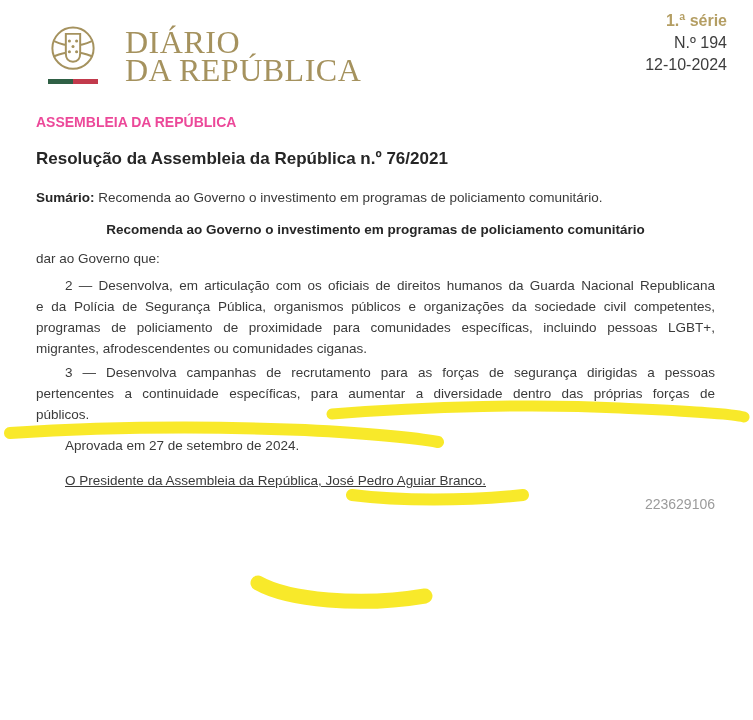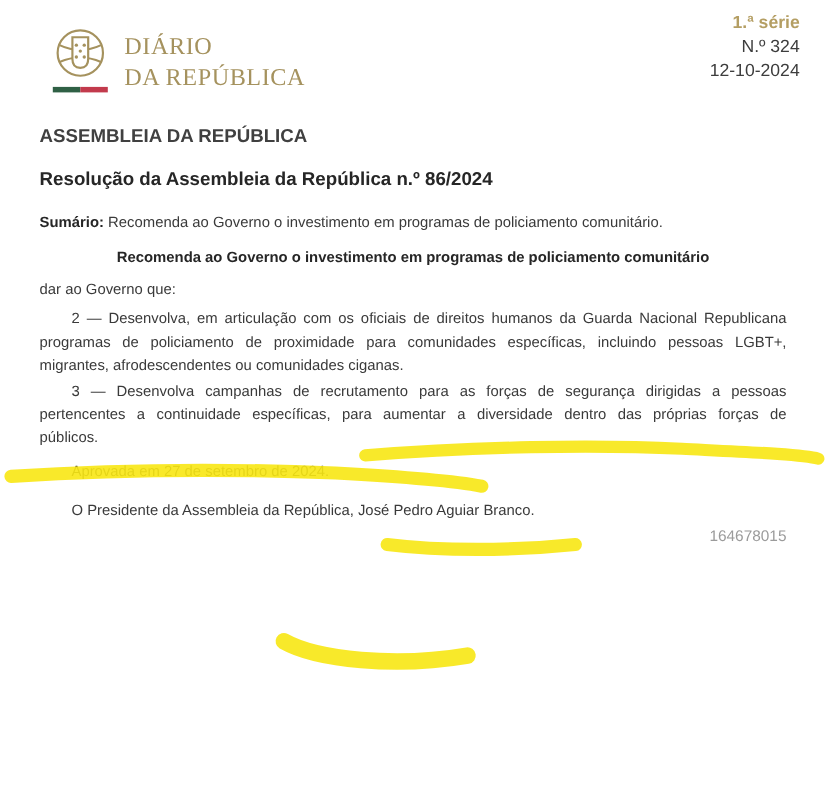--- a/index.html
+++ b/index.html
@@ -11,47 +11,47 @@
     font-family:"Liberation Sans", sans-serif;
   }
 
   
   .logo{position:absolute;left:45px;top:24px;display:flex;align-items:flex-start;}
   .emblem{width:56px;display:flex;flex-direction:column;align-items:center;}
   .flagbar{display:flex;width:50px;height:5px;margin-top:3px;}
   .flagbar .green{flex:1;background:#2f6045;}
   .flagbar .red{flex:1;background:#c23a4c;}
   .wordmark{
-    margin-left:12px;margin-top:4px;
+    margin-left:24px;margin-top:4px;
     font-family:"Liberation Serif", serif;
-    font-size:22px;line-height:28px;
+    font-size:32px;line-height:28px;
     color:#a5925e;letter-spacing:.5px;
   }
   .issue-info{
     position:absolute;right:26px;top:10px;
     text-align:right;font-size:16px;line-height:22px;color:#3d3d3d;
   }
   .issue-info .serie{color:#b49e63;font-weight:bold;}
 
   
   .main{position:absolute;left:36px;top:112px;width:679px;color:#3a3a3a;}
-  .org{margin-top:2px;font-size:17px;font-weight:bold;color:#404040;}
+  .org{margin-top:2px;font-size:14px;font-weight:bold;color:#ec4899;}
   .doc-title{margin-top:19px;font-size:17px;font-weight:bold;color:#262626;}
   .sumario{margin-top:21px;font-size:13.5px;color:#3a3a3a;}
   .sumario .lbl{font-weight:bold;color:#262626;}
   .subject{margin-top:17px;font-size:13.5px;font-weight:bold;color:#262626;text-align:center;}
 
   .para{font-size:13.5px;line-height:21px;}
   .p0{margin-top:11px;} .p1{margin-top:6px;} .p2{margin-top:6px;} .p3{margin-top:3px;}
   .jline{text-align:justify;text-align-last:justify;}
   .jlast{text-align-last:left;}
   .indent{text-indent:29px;}
 
   .aprovada{margin-top:10px;margin-left:29px;font-size:13.5px;line-height:21px;}
-  .presidente{margin-top:14px;margin-left:29px;font-size:13.5px;line-height:21px;}
+  .presidente{margin-top:14px;margin-left:29px;font-size:13.5px;line-height:21px;text-decoration:underline;}
   .docid{margin-top:5px;text-align:right;font-size:14px;color:#9b9b9b;}
 
   
   .hl-overlay{position:absolute;left:0;top:0;width:753px;height:720px;pointer-events:none;}
 </style>
 </head>
 <body>
 
 <div class="page">
 
@@ -78,54 +78,55 @@
       </div>
     </div>
     <div class="wordmark">
       <div>DIÁRIO</div>
       <div>DA REPÚBLICA</div>
     </div>
   </div>
 
   <div class="issue-info">
     <div class="serie">1.ª série</div>
-    <div>N.º 324</div>
+    <div>N.º 194</div>
     <div>12-10-2024</div>
   </div>
 
   <div class="main">
     <div class="org">ASSEMBLEIA DA REPÚBLICA</div>
-    <div class="doc-title">Resolução da Assembleia da República n.º 86/2024</div>
+    <div class="doc-title">Resolução da Assembleia da República n.º 76/2021</div>
 
     <div class="sumario"><span class="lbl">Sumário:</span><span> Recomenda ao Governo o investimento em programas de policiamento comunitário.</span></div>
 
     <div class="subject">Recomenda ao Governo o investimento em programas de policiamento comunitário</div>
 
     <div class="para p0">
       <div class="jline jlast">dar ao Governo que:</div>
     </div>
 
     <div class="para p1">
     </div>
 
     <div class="para p2">
       <div class="jline indent">2 — Desenvolva, em articulação com os oficiais de direitos humanos da Guarda Nacional Republicana</div>
+      <div class="jline">e da Polícia de Segurança Pública, organismos públicos e organizações da sociedade civil competentes,</div>
       <div class="jline">programas de policiamento de proximidade para comunidades específicas, incluindo pessoas LGBT+,</div>
       <div class="jline jlast">migrantes, afrodescendentes ou comunidades ciganas.</div>
     </div>
 
     <div class="para p3">
       <div class="jline indent">3 — Desenvolva campanhas de recrutamento para as forças de segurança dirigidas a pessoas</div>
       <div class="jline">pertencentes a continuidade específicas, para aumentar a diversidade dentro das próprias forças de</div>
       <div class="jline jlast">públicos.</div>
     </div>
 
     <div class="aprovada">Aprovada em 27 de setembro de 2024.</div>
     <div class="presidente">O Presidente da Assembleia da República, José Pedro Aguiar Branco.</div>
-    <div class="docid">164678015</div>
+    <div class="docid">223629106</div>
   </div>
 
   <svg class="hl-overlay" viewBox="0 0 753 720">
     <g fill="none" stroke-linecap="round" opacity="0.9">
       <path stroke-width="11" d="M 332 414 C 430 406 540 404 620 408 C 680 411 730 413 744 417" stroke="#f8e713"></path>
       <path stroke-width="12" d="M 10 433 C 120 426 230 427 305 430 C 360 433 412 437 438 442" stroke="#f8e713"></path>
       <path stroke-width="12" d="M 352 495 C 400 501 465 501 523 495" stroke="#f8e713"></path>
       <path stroke-width="15" d="M 258 583 C 288 600 360 607 425 596" stroke="#f8e713"></path>
     </g>
   </svg>

